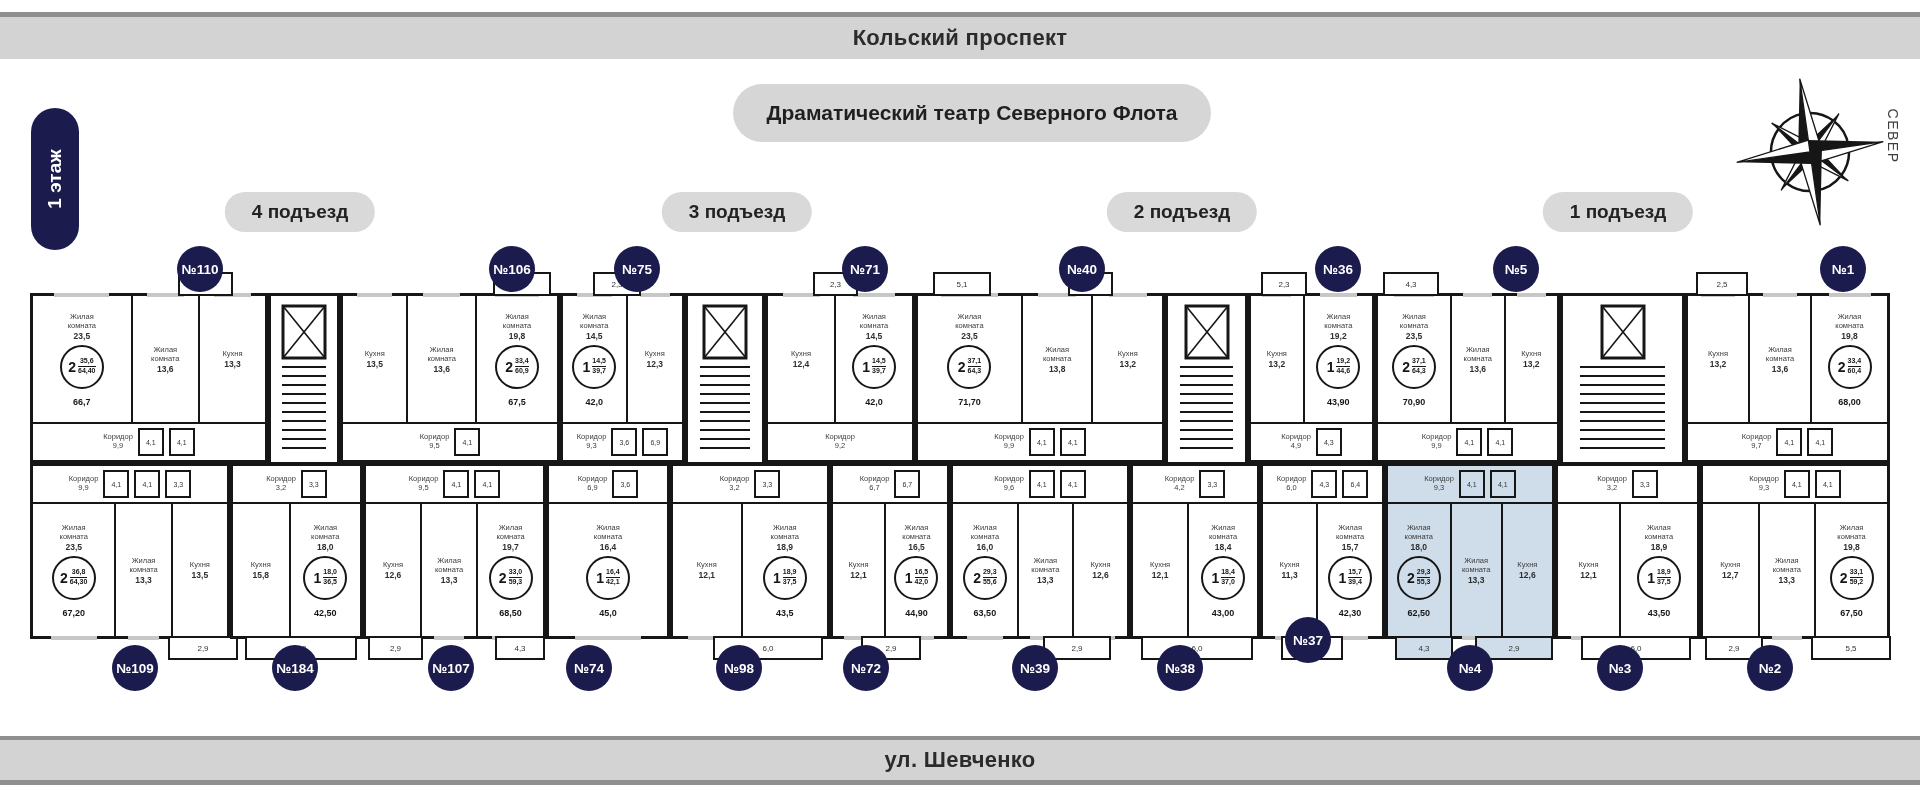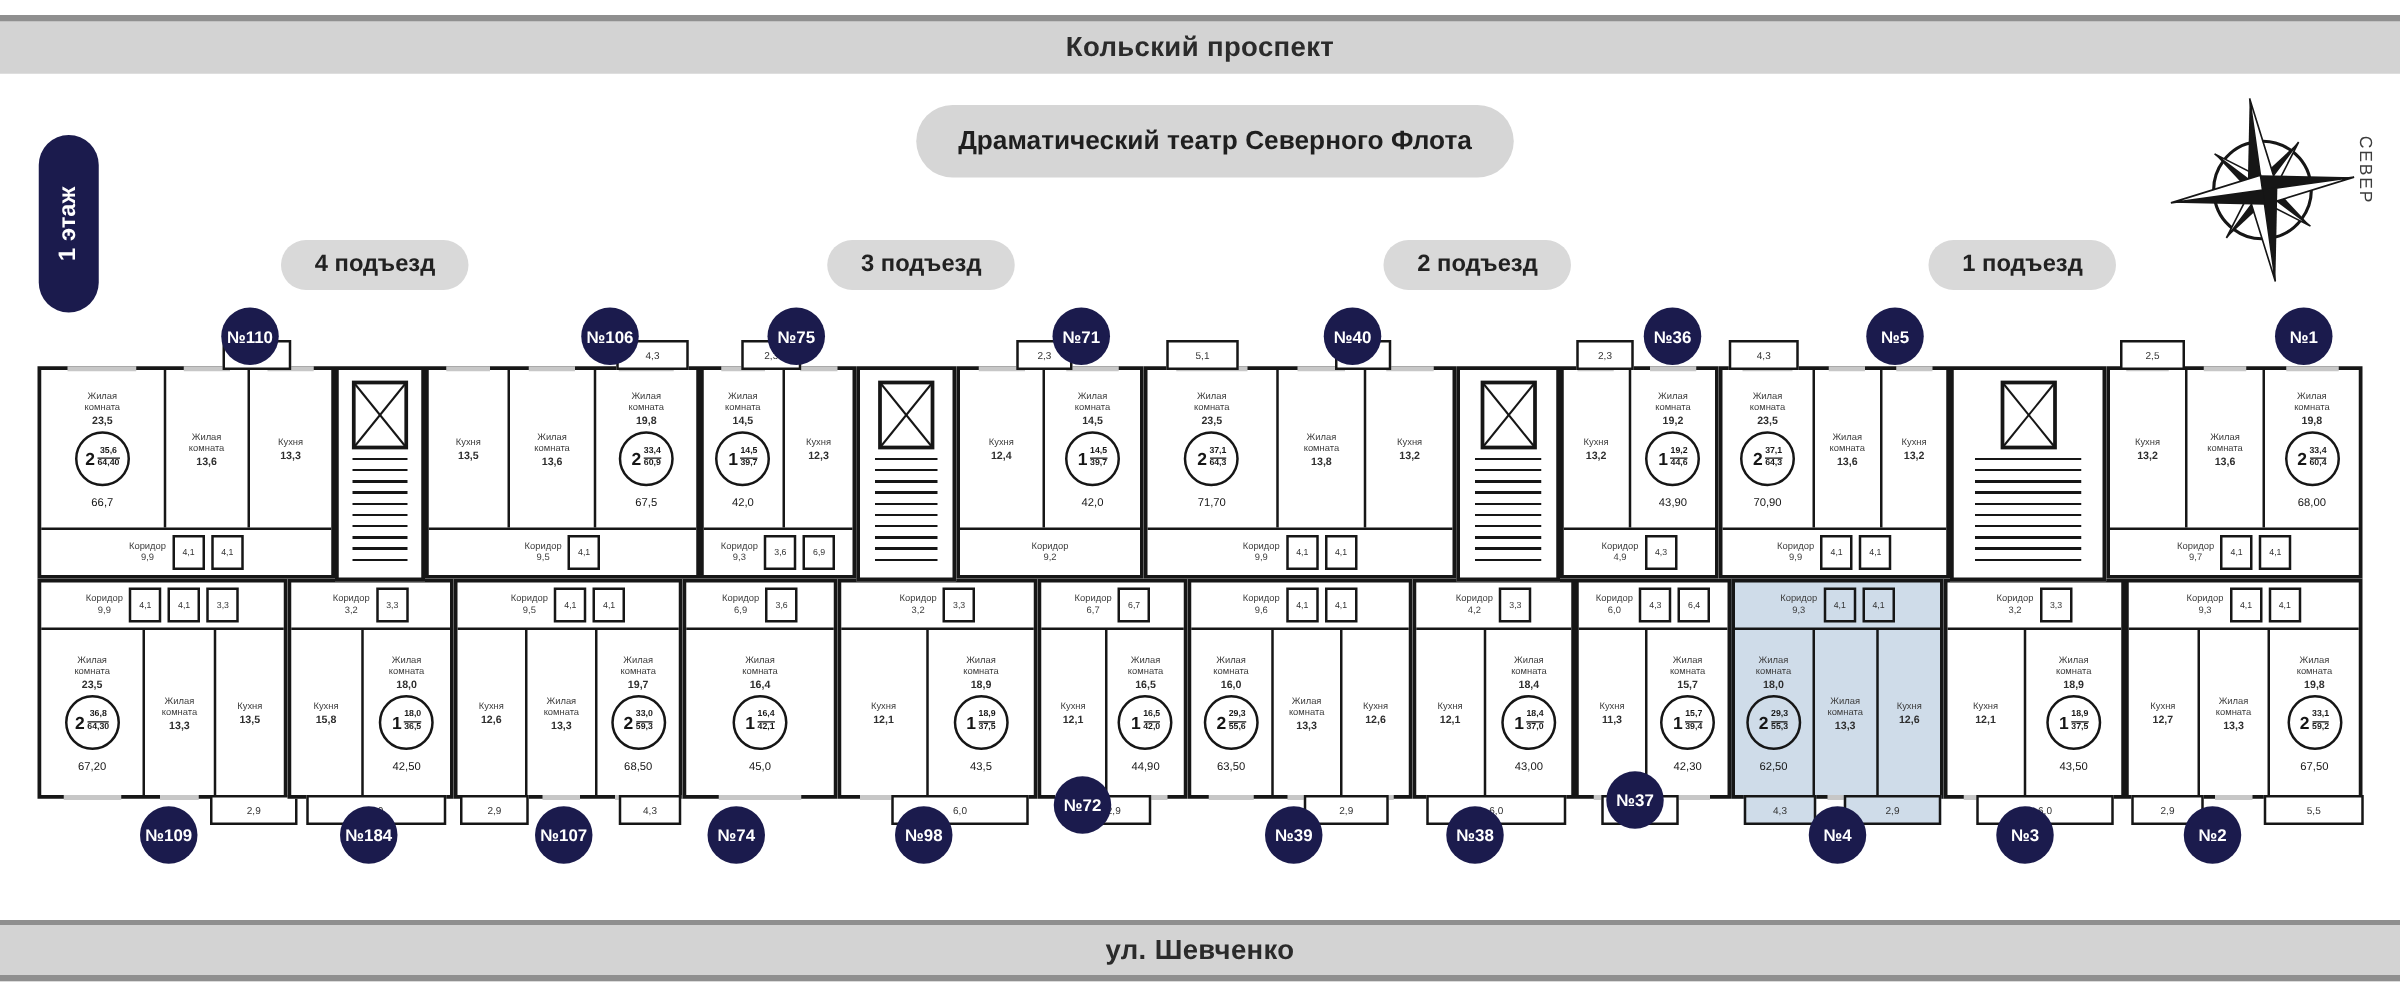--- a/index.html
+++ b/index.html
@@ -32,21 +32,21 @@
   .clabel{font-size:7.5px;color:#3d3d3d;line-height:1.15;text-align:center;}
   .bath{width:22px;height:24px;border:2px solid #161616;display:flex;align-items:center;justify-content:center;
         font-size:7px;color:#333;background:#fff;flex:none;}
   .info{display:flex;flex-direction:column;align-items:center;margin-top:4px;}
   .circle{width:40px;height:40px;border:2px solid #161616;border-radius:50%;background:#fff;display:flex;
           align-items:center;justify-content:center;gap:2px;}
   .cn{font-size:14px;font-weight:bold;color:#161616;}
   .cf{display:flex;flex-direction:column;font-size:7px;color:#161616;line-height:1.25;font-weight:bold;}
   .cf i{font-style:normal;}
   .cf i:first-child{border-bottom:1px solid #161616;}
-  .ctot{font-size:9px;font-weight:normal;margin-top:8px;color:#161616;text-align:right;}
+  .ctot{font-size:9px;font-weight:bold;margin-top:8px;color:#161616;text-align:right;}
   .balcony{position:absolute;border:2px solid #161616;background:#fff;display:flex;align-items:center;justify-content:center;
            font-size:8px;color:#333;z-index:0;box-sizing:border-box;}
   .balcony.top{top:-24px;height:24px;}
   .balcony.bot{bottom:-24px;height:24px;}
   .win{position:absolute;height:4px;background:#c7c7c7;left:22%;width:56%;}
   .unit.top .win{top:-3.5px;}
   .unit.bot .win{bottom:-3.5px;}
   .stair{position:absolute;top:0;height:172px;border:3px solid #161616;background:#fff;box-sizing:border-box;z-index:2;
          display:flex;flex-direction:column;align-items:center;padding:8px 5px 6px 5px;}
   .steps{width:78%;flex:1;margin-top:6px;background:repeating-linear-gradient(180deg,#161616 0 2px,transparent 2px 9px);}
@@ -70,33 +70,33 @@
 </div>
 
 <div id="entrances">
     <div class="pill" style="left: 300px;">4 подъезд</div>
     <div class="pill" style="left: 737px;">3 подъезд</div>
     <div class="pill" style="left: 1182px;">2 подъезд</div>
     <div class="pill" style="left: 1618px;">1 подъезд</div>
   </div>
 <div id="badges">
     <div class="badge" style="left: 200px; top: 269px;">№110</div>
-    <div class="badge" style="left: 488px; top: 269px;">№106</div>
+    <div class="badge" style="left: 512px; top: 269px;">№106</div>
     <div class="badge" style="left: 637px; top: 269px;">№75</div>
     <div class="badge" style="left: 865px; top: 269px;">№71</div>
     <div class="badge" style="left: 1082px; top: 269px;">№40</div>
     <div class="badge" style="left: 1338px; top: 269px;">№36</div>
     <div class="badge" style="left: 1516px; top: 269px;">№5</div>
     <div class="badge" style="left: 1843px; top: 269px;">№1</div>
     <div class="badge" style="left: 135px; top: 668px;">№109</div>
     <div class="badge" style="left: 295px; top: 668px;">№184</div>
     <div class="badge" style="left: 451px; top: 668px;">№107</div>
     <div class="badge" style="left: 589px; top: 668px;">№74</div>
     <div class="badge" style="left: 739px; top: 668px;">№98</div>
-    <div class="badge" style="left: 866px; top: 644px;">№72</div>
+    <div class="badge" style="left: 866px; top: 668px;">№72</div>
     <div class="badge" style="left: 1035px; top: 668px;">№39</div>
     <div class="badge" style="left: 1180px; top: 668px;">№38</div>
     <div class="badge" style="left: 1308px; top: 640px;">№37</div>
     <div class="badge" style="left: 1470px; top: 668px;">№4</div>
     <div class="badge" style="left: 1620px; top: 668px;">№3</div>
     <div class="badge" style="left: 1770px; top: 668px;">№2</div>
   </div>
 
 <div id="plan">
     <div class="unit top" style="left: 0px; width: 238px; top: 0px; height: 170px;">

